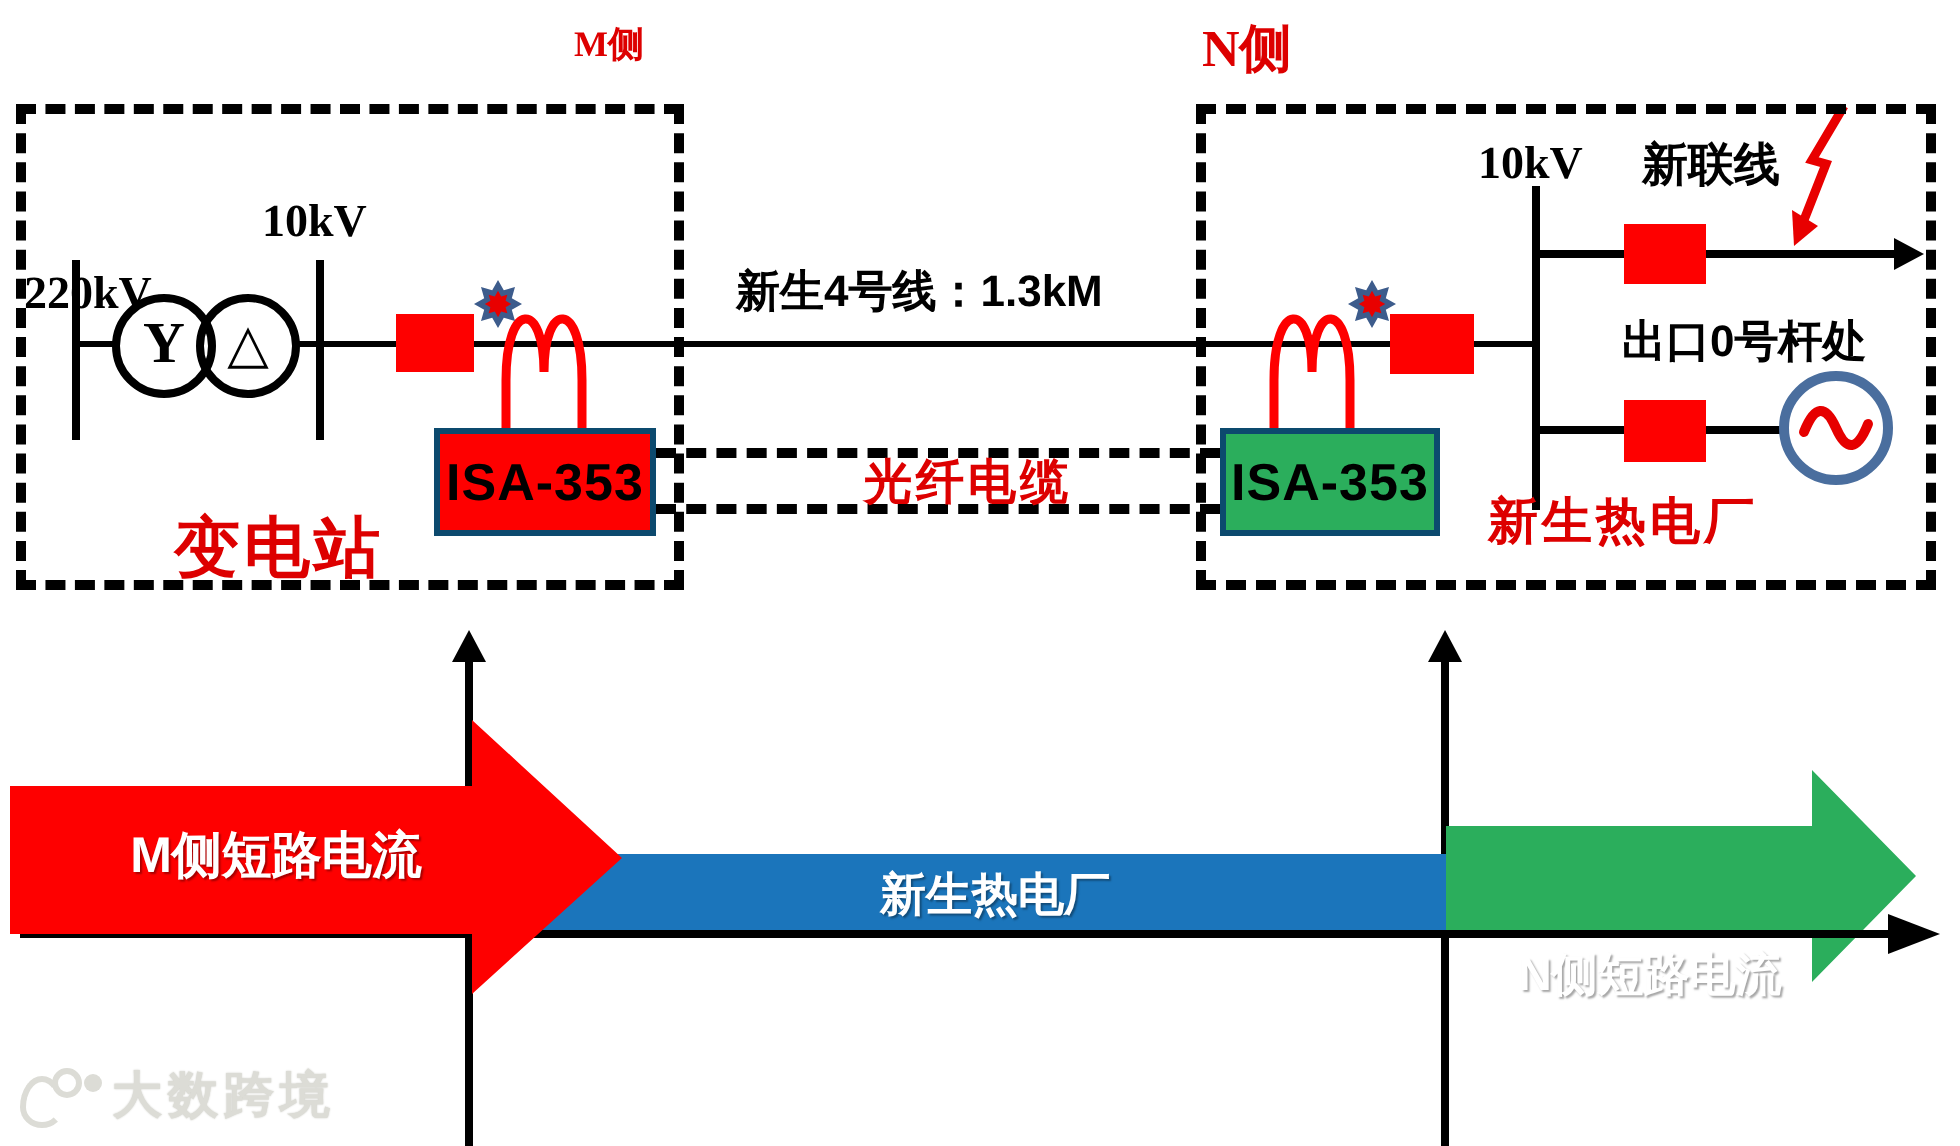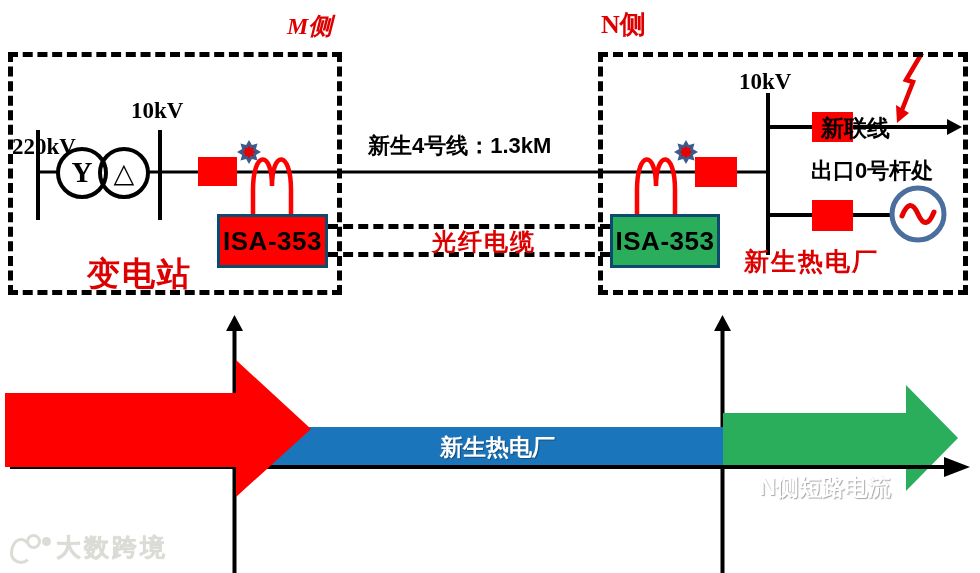--- a/index.html
+++ b/index.html
@@ -103,40 +103,41 @@
   <div class="red-block" style="left:812px;top:112px;width:41px;height:30px;"></div>
   <div class="red-block" style="left:812px;top:200px;width:41px;height:31px;"></div>
 
   <div class="relay-box" style="left:217px;top:214px;width:111px;height:54px;background:#fe0000;">
     <span>ISA-353</span>
   </div>
   <div class="relay-box" style="left:610px;top:214px;width:110px;height:54px;background:#2bae5c;">
     <span>ISA-353</span>
   </div>
 
-  <div class="lbl red-text serif" style="left:287px;top:13px;font-size:24px;font-style:italic;">M侧</div>
+  <div class="lbl red-text serif" style="left:287px;top:13px;font-size:18px;">M侧</div>
   <div class="lbl red-text serif" style="left:601px;top:11px;font-size:26px;">N侧</div>
 
   <div class="lbl serif" style="left:12px;top:98px;font-size:23px;margin-top:36px;">220kV</div>
   <div class="lbl serif" style="left:131px;top:98px;font-size:23px;">10kV</div>
 
   <div class="sym serif" style="left:62px;top:156px;width:40px;font-size:29px;">Y</div>
   <div class="sym" style="left:104px;top:157px;width:40px;font-size:27px;">△</div>
 
   <div class="lbl" style="left:368px;top:134px;font-size:22px;">新生4号线：1.3kM</div>
 
   <div class="lbl red-text" style="left:414px;top:229px;font-size:24px;letter-spacing:2px;margin-left:18px;">光纤电缆</div>
 
   <div class="lbl red-text" style="left:87px;top:256px;font-size:33px;letter-spacing:2px;">变电站</div>
 
   <div class="lbl serif" style="left:739px;top:69px;font-size:23px;">10kV</div>
-  <div class="lbl" style="left:821px;top:70px;font-size:23px;margin-top:46px;">新联线</div>
+  <div class="lbl" style="left:821px;top:70px;font-size:23px;">新联线</div>
   <div class="lbl" style="left:811px;top:159px;font-size:22px;">出口0号杆处</div>
   <div class="lbl red-text" style="left:744px;top:248px;font-size:25px;letter-spacing:2px;">新生热电厂</div>
 
+  <div class="lbl white-text center" style="left:23px;top:415px;width:230px;font-size:25px;z-index:5;">M侧短路电流</div>
   <div class="lbl white-text center" style="left:380px;top:435px;width:235px;font-size:23px;z-index:5;">新生热电厂</div>
   <div class="lbl white-text center" style="left:740px;top:427px;width:170px;font-size:23px;z-index:5;margin-top:48px;">N侧短路电流</div>
 
   <div id="watermark">
     <span class="wm-logo"></span>
     <span>大数跨境</span>
   </div>
 
 </div>
 

